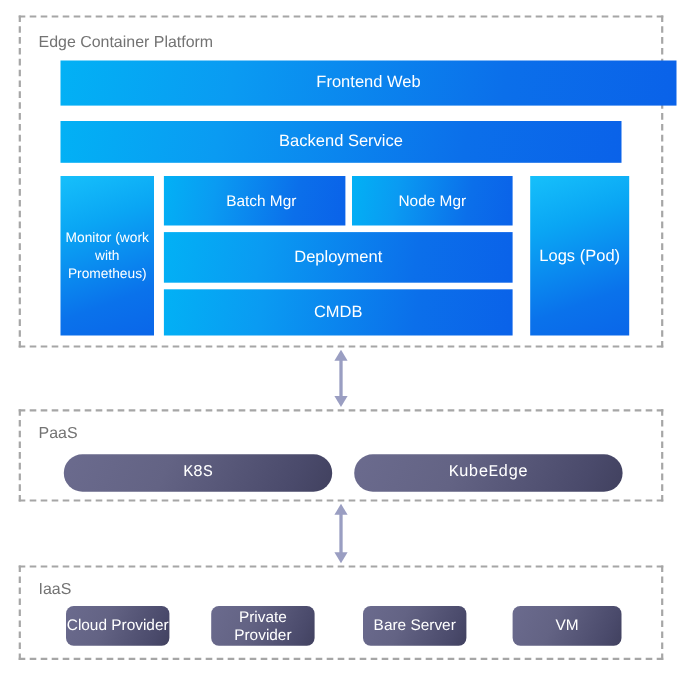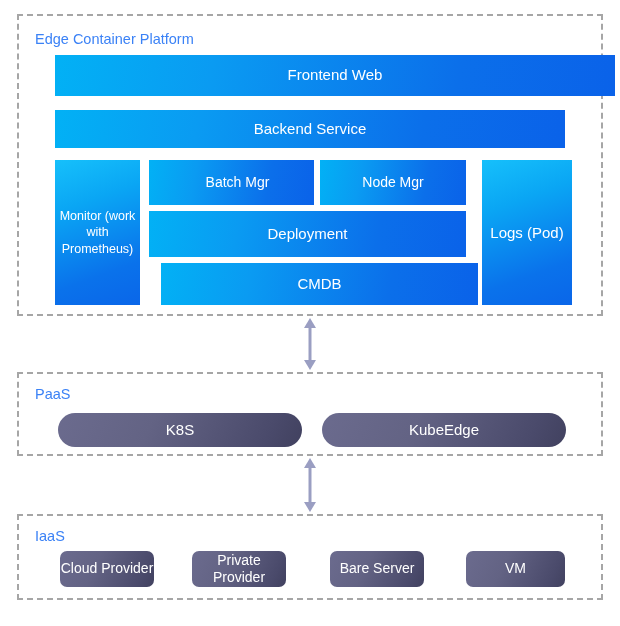--- a/index.html
+++ b/index.html
@@ -19,21 +19,21 @@
   
   .layer {
     position: absolute;
     border: 2px dashed #a6a6a6;
     background: #ffffff;
     box-sizing: border-box;
   }
   .layer-title {
     position: absolute;
     font-size: 14.5px;
-    color: #3b82f6;
+    color: #737373;
     line-height: 1;
     white-space: nowrap;
   }
 
   #layer-edge   { left: 17px;  top: 14px;  width: 586px; height: 302px; }
   #layer-paas   { left: 17px;  top: 372px; width: 586px; height: 84px;  }
   #layer-iaas   { left: 17px;  top: 514px; width: 586px; height: 86px;  }
 
   #title-edge   { left: 16px;  top: 16px; }
   #title-paas   { left: 16px;  top: 13px; }
@@ -61,38 +61,38 @@
   .blue-box.small {
     font-size: 14px;
   }
 
   #box-frontend   { left: 55px;  top: 55px;  width: 560px; height: 41px; }
   #box-backend    { left: 55px;  top: 110px; width: 510px; height: 38px; }
   #box-monitor    { left: 55px;  top: 160px; width: 85px;  height: 145px; }
   #box-batch      { left: 149px; top: 160px; width: 165px; height: 45px; padding-left: 12px; }
   #box-node       { left: 320px; top: 160px; width: 146px; height: 45px; }
   #box-deployment { left: 149px; top: 211px; width: 317px; height: 46px; }
-  #box-cmdb       { left: 149px; top: 263px; width: 317px; height: 42px; margin-left: 12px; }
+  #box-cmdb       { left: 149px; top: 263px; width: 317px; height: 42px; }
   #box-logs       { left: 482px; top: 160px; width: 90px;  height: 145px; }
 
   
   .purple-box {
     position: absolute;
     box-sizing: border-box;
     display: flex;
     align-items: center;
     justify-content: center;
     text-align: center;
     color: #ffffff;
     font-size: 15px;
     line-height: 1.22;
     border-radius: 7px;
     background: linear-gradient(115deg, #6B6B8E 0%, #636384 38%, #4A4A6B 85%, #41415F 100%);
   }
-  .purple-box.pill { border-radius: 17px; font-size: 15px; }
+  .purple-box.pill { border-radius: 17px; font-size: 15px; font-family: Liberation Mono, monospace; }
 
   #box-k8s        { left: 58px;  top: 413px; width: 244px; height: 34px; }
   #box-kubeedge   { left: 322px; top: 413px; width: 244px; height: 34px; }
 
   #box-cloud      { left: 60px;  top: 551px; width: 94px;  height: 36px; font-size: 14px; }
   #box-private    { left: 192px; top: 551px; width: 94px;  height: 36px; font-size: 14px; }
   #box-bare       { left: 330px; top: 551px; width: 94px;  height: 36px; font-size: 14px; }
   #box-vm         { left: 466px; top: 551px; width: 99px;  height: 36px; font-size: 14px; }
 
   

